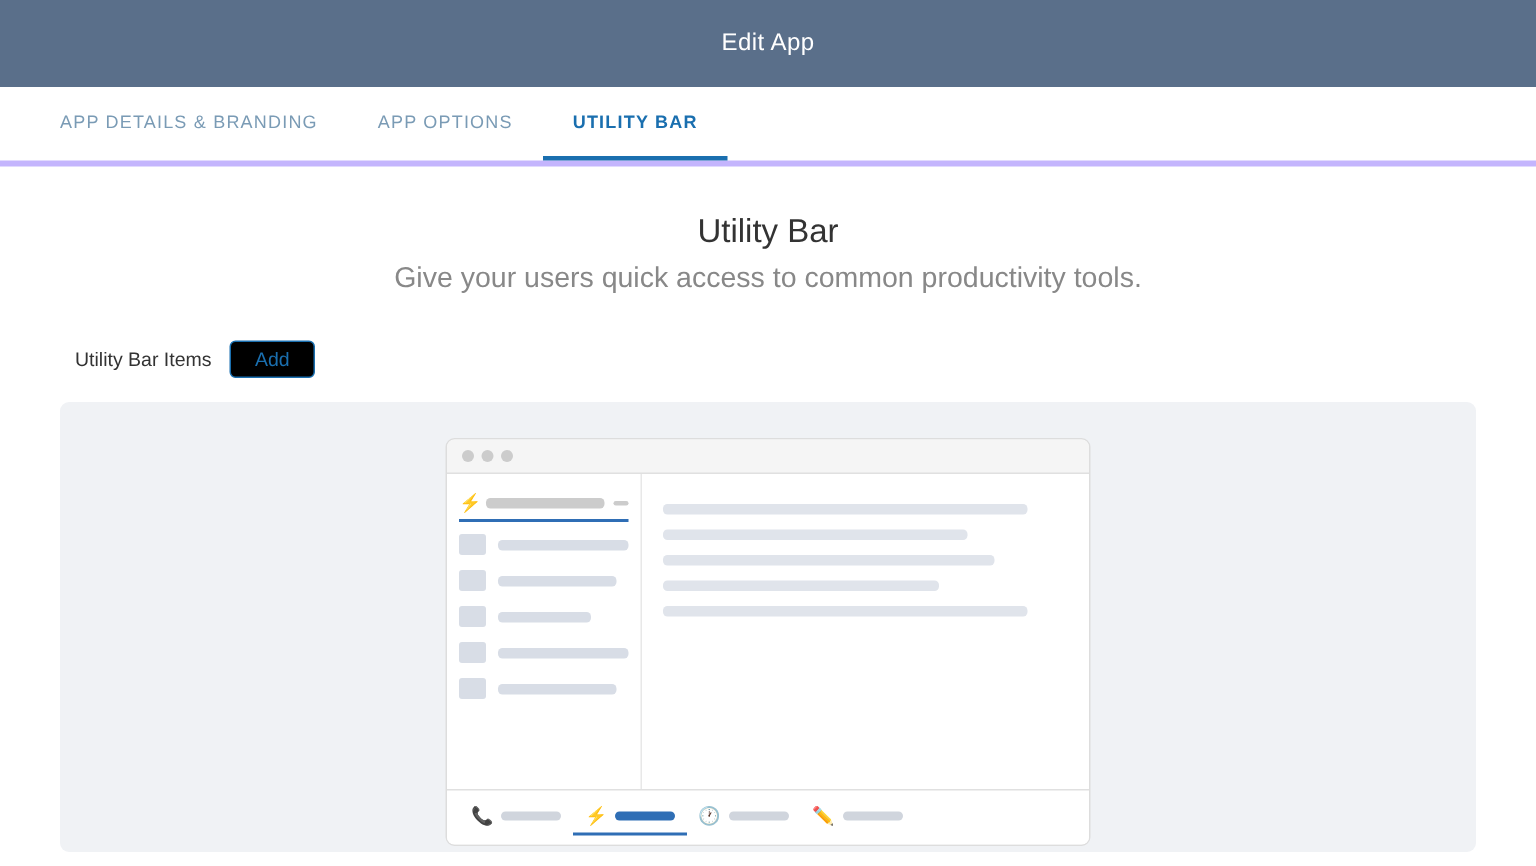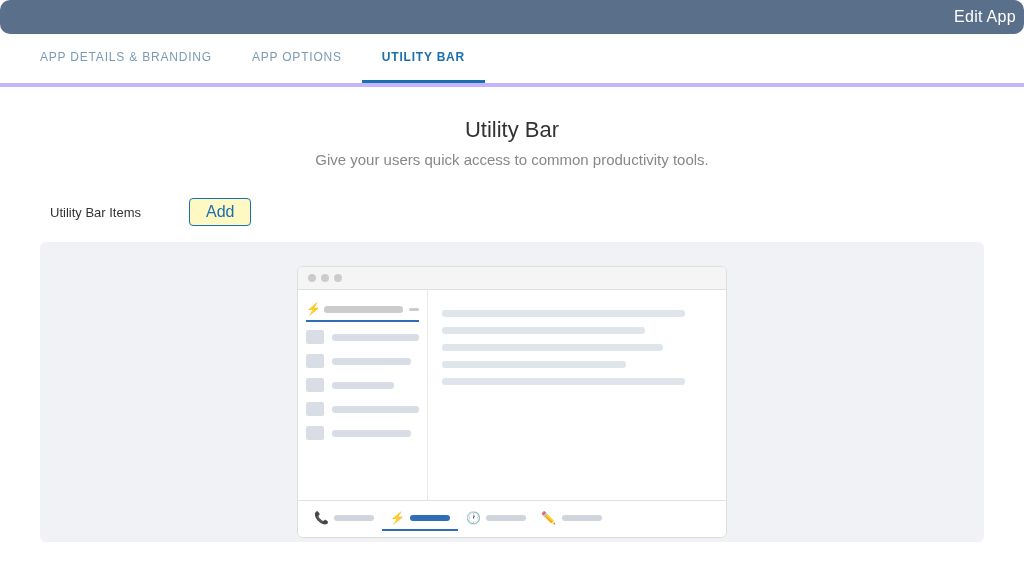--- a/index.html
+++ b/index.html
@@ -1,27 +1,26 @@
 <!DOCTYPE html>
 <html><head>
   <meta charset="utf-8">
   <style>
     * { box-sizing: border-box; margin: 0; padding: 0; }
     body { font-family: 'Segoe UI', Arial, sans-serif; background: #fff; color: #333; }
 
     
     .header {
       background: #5a6f8a;
-      text-align: right;
-      padding: 8px;
+      text-align: center;
+      padding: 20px;
       color: #fff;
       font-size: 16px;
       font-weight: 400;
       letter-spacing: 0.3px;
-      border-radius: 10px;
     }
 
     
     .nav-tabs {
       display: flex;
       border-bottom: 4px solid #c4b5fd;
       background: #fff;
       padding: 0 20px;
     }
     .nav-tab {
@@ -49,21 +48,21 @@
     .page-title {
       text-align: center;
       font-size: 22px;
       font-weight: 300;
       color: #333;
       margin-bottom: 8px;
     }
 
     .page-subtitle {
       text-align: center;
-      font-size: 15px;
+      font-size: 19px;
       color: #888;
       margin-bottom: 30px;
     }
 
     
     .utility-bar-items-row {
       display: flex;
       align-items: center;
       margin-bottom: 16px;
       padding-left: 10px;
@@ -71,26 +70,25 @@
 
     .utility-bar-items-label {
       font-size: 13px;
       color: #333;
       margin-right: 12px;
     }
 
     .add-button {
       border: 1px solid #1a6faf;
       color: #1a6faf;
-      background: #fef9c3;
+      background: #000000;
       border-radius: 4px;
       padding: 4px 16px;
-      font-size: 16px;
+      font-size: 13px;
       cursor: pointer;
-      margin-left: 36px;
     }
 
     
     .preview-box {
       background: #f0f2f5;
       border-radius: 6px;
       padding: 24px 20px 0 20px;
       min-height: 300px;
     }
 

